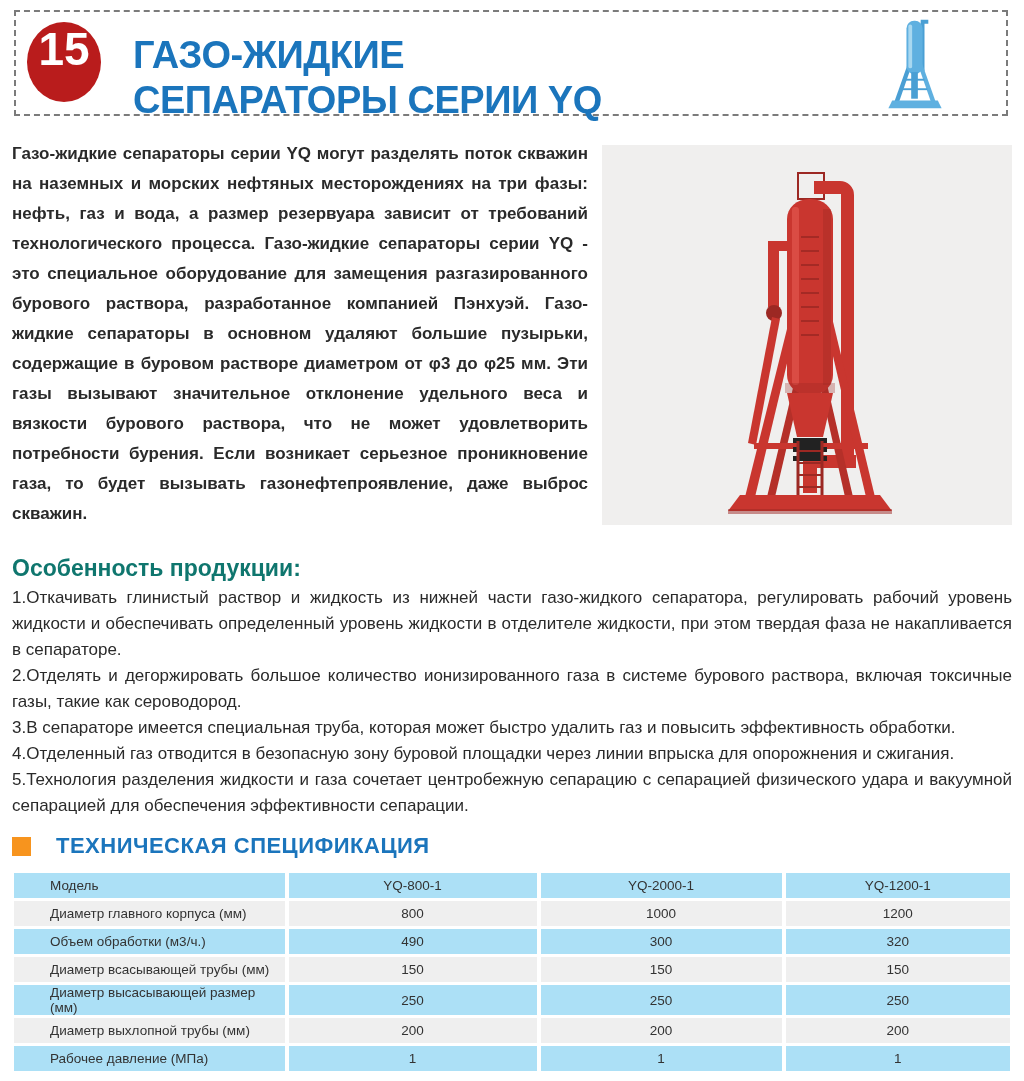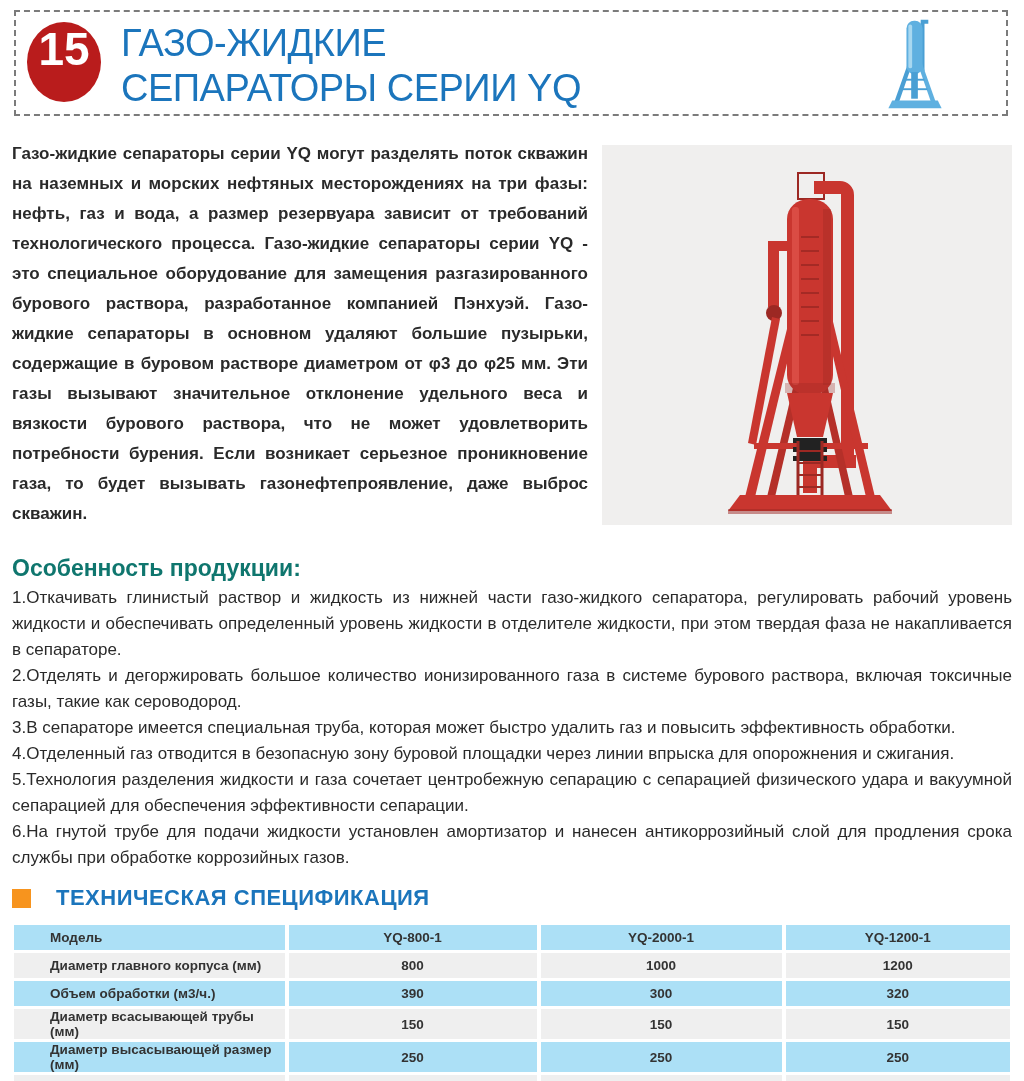--- a/index.html
+++ b/index.html
@@ -23,23 +23,23 @@
   .badge {
     position: absolute; left: 11px; top: 10px;
     width: 74px; height: 80px;
     background: #b91c1c;
     border-radius: 50%;
     display: flex; align-items: flex-start; justify-content: center;
     color: #ffffff; font-size: 46px; font-weight: bold;
   }
   .title {
     position: absolute; left: 101px; top: 5px;
-    margin: 4px;
+    margin: 16px;
     font-size: 38px; line-height: 45px;
-    font-weight: normal; letter-spacing: -0.5px;
+    font-weight: bold; letter-spacing: -0.5px;
     color: #1B75BC;
   }
   .title span { display: block; }
   .thumb { position: absolute; right: 62px; top: 5px; width: 58px; height: 95px; }
 
   
   .content { position: absolute; left: 12px; top: 139px; width: 1000px; }
   .photo {
     float: right;
     width: 410px; height: 380px;
@@ -81,21 +81,21 @@
     border-collapse: separate; border-spacing: 4px 3px;
     table-layout: fixed;
     font-size: 13.5px; color: #333333;
   }
   table.spec col.c1 { width: 27.5%; }
   table.spec col.c2 { width: 25.2%; }
   table.spec col.c3 { width: 24.5%; }
   table.spec col.c4 { width: 22.8%; }
   table.spec th, table.spec td {
     height: 25px; padding: 0;
-    font-weight: bold;
+    font-weight: normal;
     text-align: center; vertical-align: middle;
   }
   table.spec th.lbl, table.spec td.lbl { text-align: left; padding-left: 36px; }
   .row-blue th, .row-blue td { background: #ACE0F6; }
   .row-gray td { background: #EFEFEF; }
 </style>
 </head>
 <body>
 
 <div class="page">
@@ -188,21 +188,20 @@
     </div>
 
     <p class="intro">Газо-жидкие сепараторы серии YQ могут разделять поток скважин на наземных и морских нефтяных месторождениях на три фазы: нефть, газ и вода, а размер резервуара зависит от требований технологического процесса. Газо-жидкие сепараторы серии YQ - это специальное оборудование для замещения разгазированного бурового раствора, разработанное компанией Пэнхуэй. Газо-жидкие сепараторы в основном удаляют большие пузырьки, содержащие в буровом растворе диаметром от φ3 до φ25 мм. Эти газы вызывают значительное отклонение удельного веса и вязкости бурового раствора, что не может удовлетворить потребности бурения. Если возникает серьезное проникновение газа, то будет вызывать газонефтепроявление, даже выброс скважин.</p>
 
     <h2 class="features-heading">Особенность продукции:</h2>
     <p class="feature">1.Откачивать глинистый раствор и жидкость из нижней части газо-жидкого сепаратора, регулировать рабочий уровень жидкости и обеспечивать определенный уровень жидкости в отделителе жидкости, при этом твердая фаза не накапливается в сепараторе.</p>
     <p class="feature">2.Отделять и дегоржировать большое количество ионизированного газа в системе бурового раствора, включая токсичные газы, такие как сероводород.</p>
     <p class="feature">3.В сепараторе имеется специальная труба, которая может быстро удалить газ и повысить эффективность обработки.</p>
     <p class="feature">4.Отделенный газ отводится в безопасную зону буровой площадки через линии впрыска для опорожнения и сжигания.</p>
     <p class="feature">5.Технология разделения жидкости и газа сочетает центробежную сепарацию с сепарацией физического удара и вакуумной сепарацией для обеспечения эффективности сепарации.</p>
-    <p class="feature">6.На гнутой трубе для подачи жидкости установлен амортизатор и нанесен антикоррозийный слой для продления срока службы при обработке коррозийных газов.</p>
 
     <div class="spec-title">
       <span class="sq"></span>
       <h2>ТЕХНИЧЕСКАЯ СПЕЦИФИКАЦИЯ</h2>
     </div>
 
     <table class="spec">
       <colgroup>
           <col class="c1">
           <col class="c2">
@@ -217,21 +216,21 @@
         <th>YQ-1200-1</th>
       </tr>
       <tr class="row-gray">
         <td class="lbl">Диаметр главного корпуса (мм)</td>
         <td>800</td>
         <td>1000</td>
         <td>1200</td>
       </tr>
       <tr class="row-blue">
         <td class="lbl">Объем обработки (м3/ч.)</td>
-        <td>390</td>
+        <td>490</td>
         <td>300</td>
         <td>320</td>
       </tr>
       <tr class="row-gray">
         <td class="lbl">Диаметр всасывающей трубы (мм)</td>
         <td>150</td>
         <td>150</td>
         <td>150</td>
       </tr>
       <tr class="row-blue">

